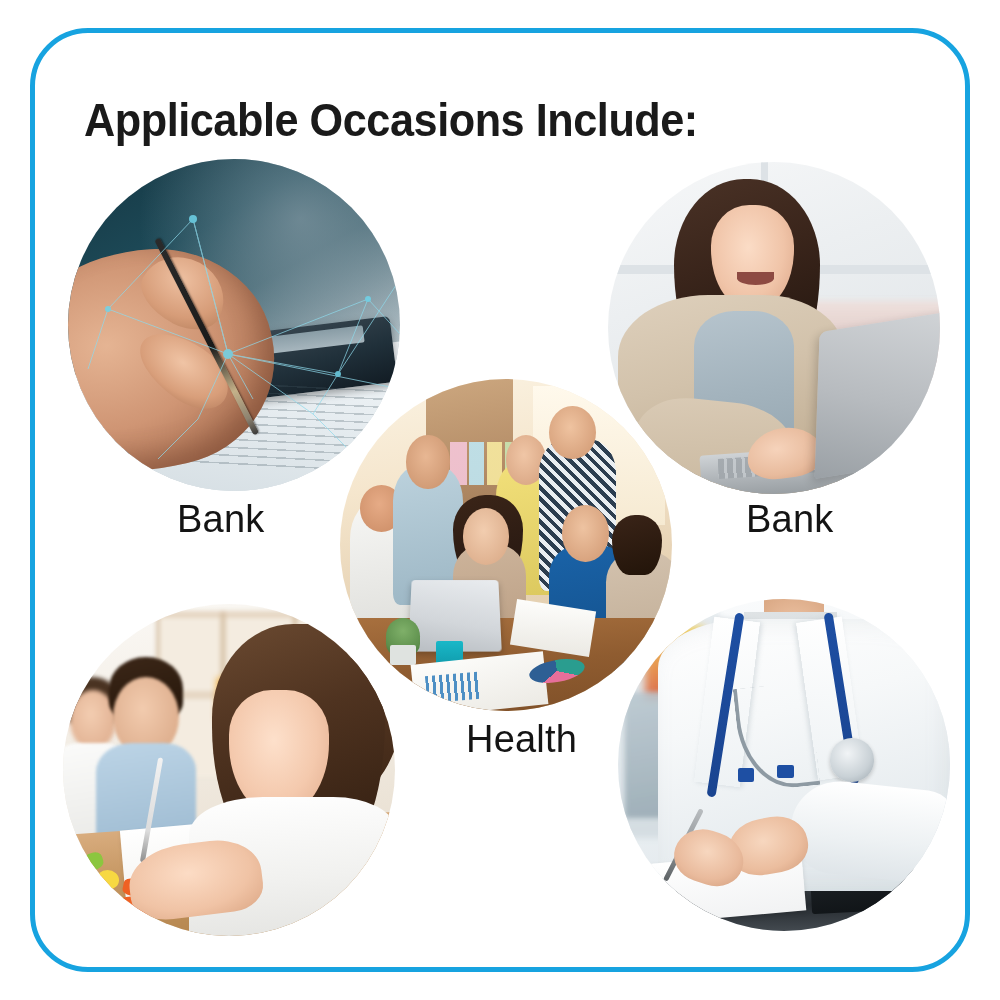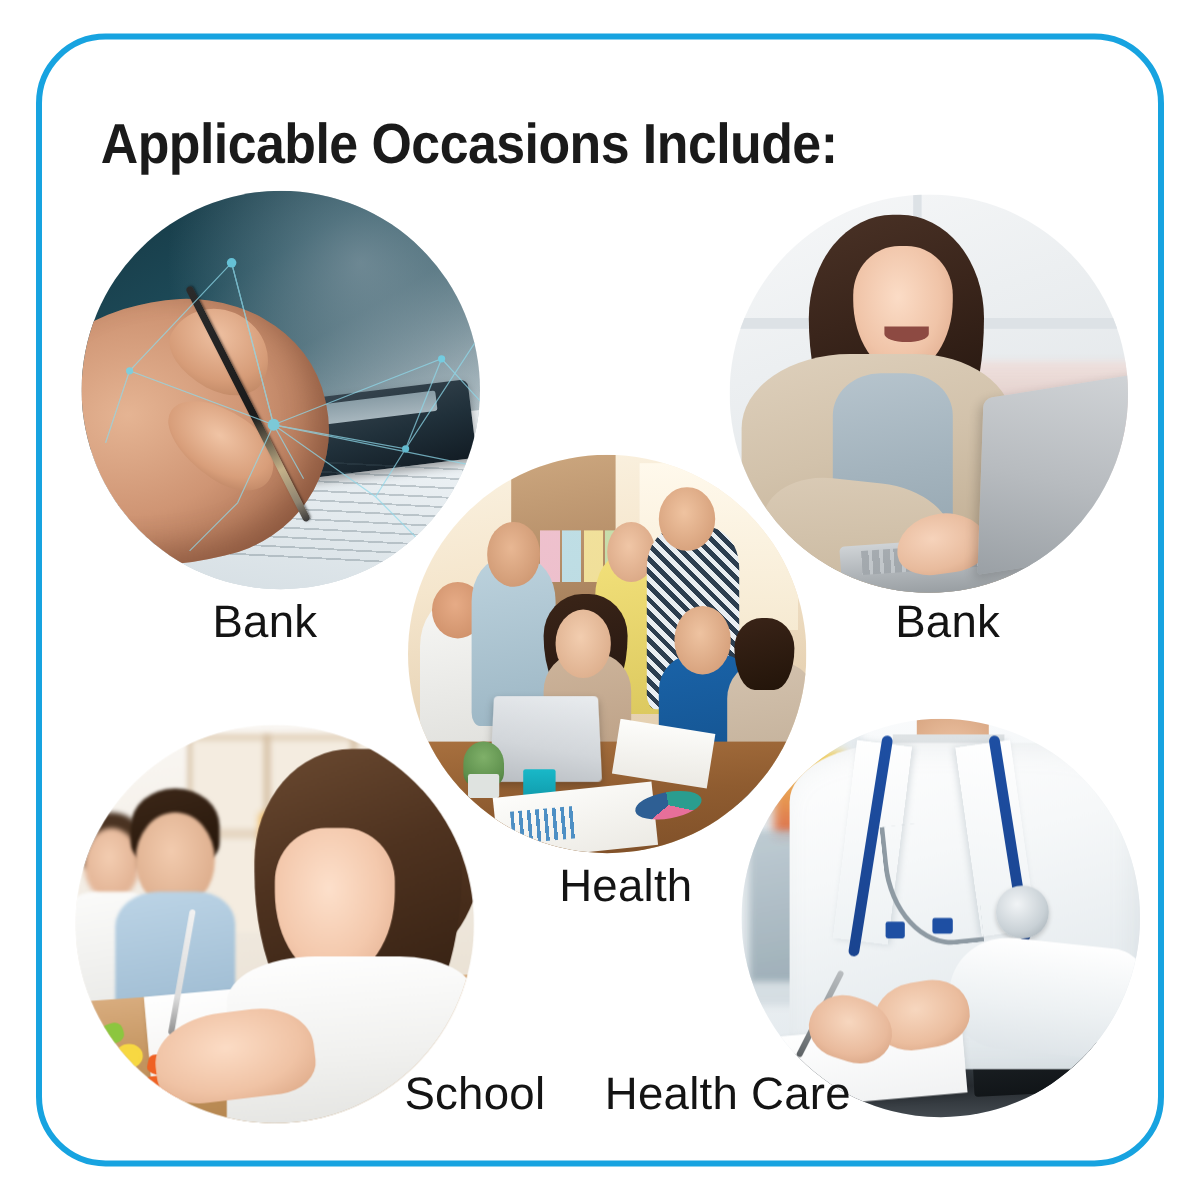--- a/index.html
+++ b/index.html
@@ -646,21 +646,20 @@
       <div class="layer school-letter3"></div>
       <div class="layer school-letter4"></div>
       <div class="layer school-pencil"></div>
       <div class="layer school-girl-pony"></div>
       <div class="layer school-girl-hair"></div>
       <div class="layer school-girl-face"></div>
       <div class="layer school-girl-body"></div>
       <div class="layer school-girl-arm"></div>
     </div>
   </div>
-  <div class="caption" id="cap-school">School</div>
 
   <div class="photo" id="photo-health">
     <div class="scene">
       <div class="layer health-bg"></div>
       <div class="layer health-backwall"></div>
       <div class="layer health-colors"></div>
       <div class="layer health-cabinet"></div>
       <div class="layer health-desk"></div>
       <div class="layer health-device"></div>
       <div class="layer health-neck"></div>
@@ -674,15 +673,14 @@
       <div class="layer health-clip1"></div>
       <div class="layer health-clip2"></div>
       <div class="layer health-chest"></div>
       <div class="layer health-sleeve"></div>
       <div class="layer health-paper"></div>
       <div class="layer health-hand-r"></div>
       <div class="layer health-pen"></div>
       <div class="layer health-hand-l"></div>
     </div>
   </div>
-  <div class="caption" id="cap-health">Health Care</div>
 
 </div>
 
 </body></html>

